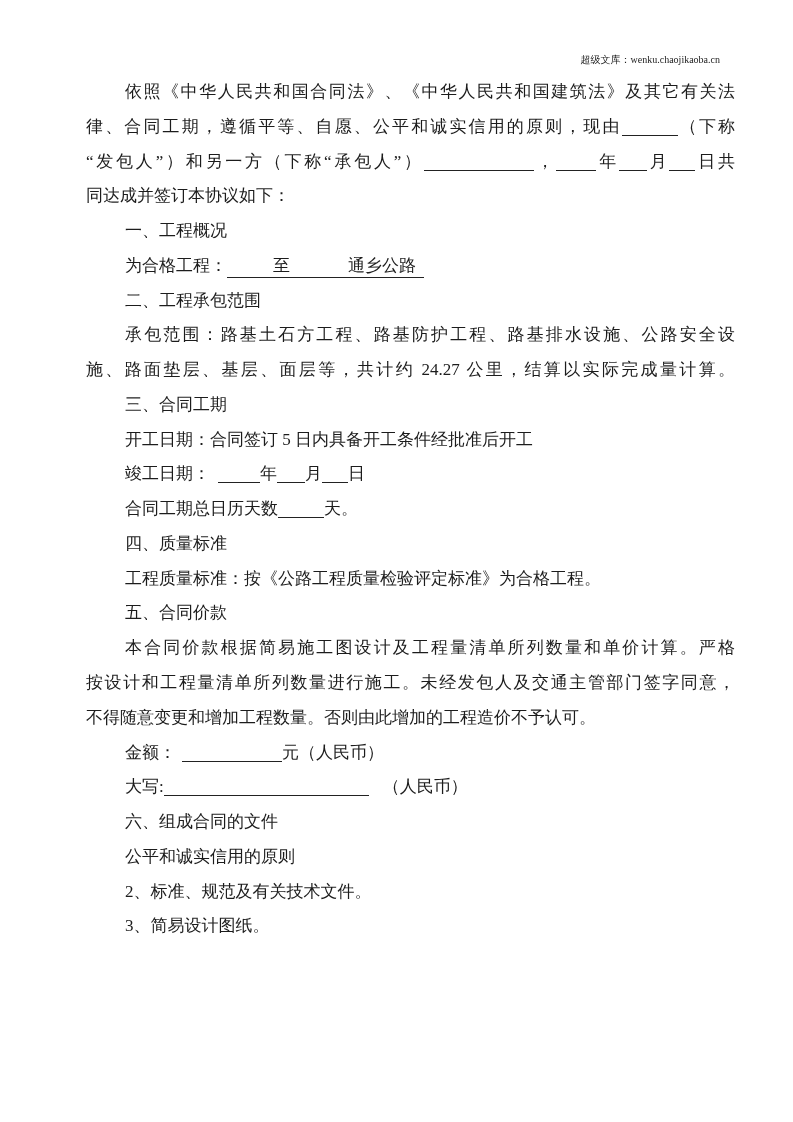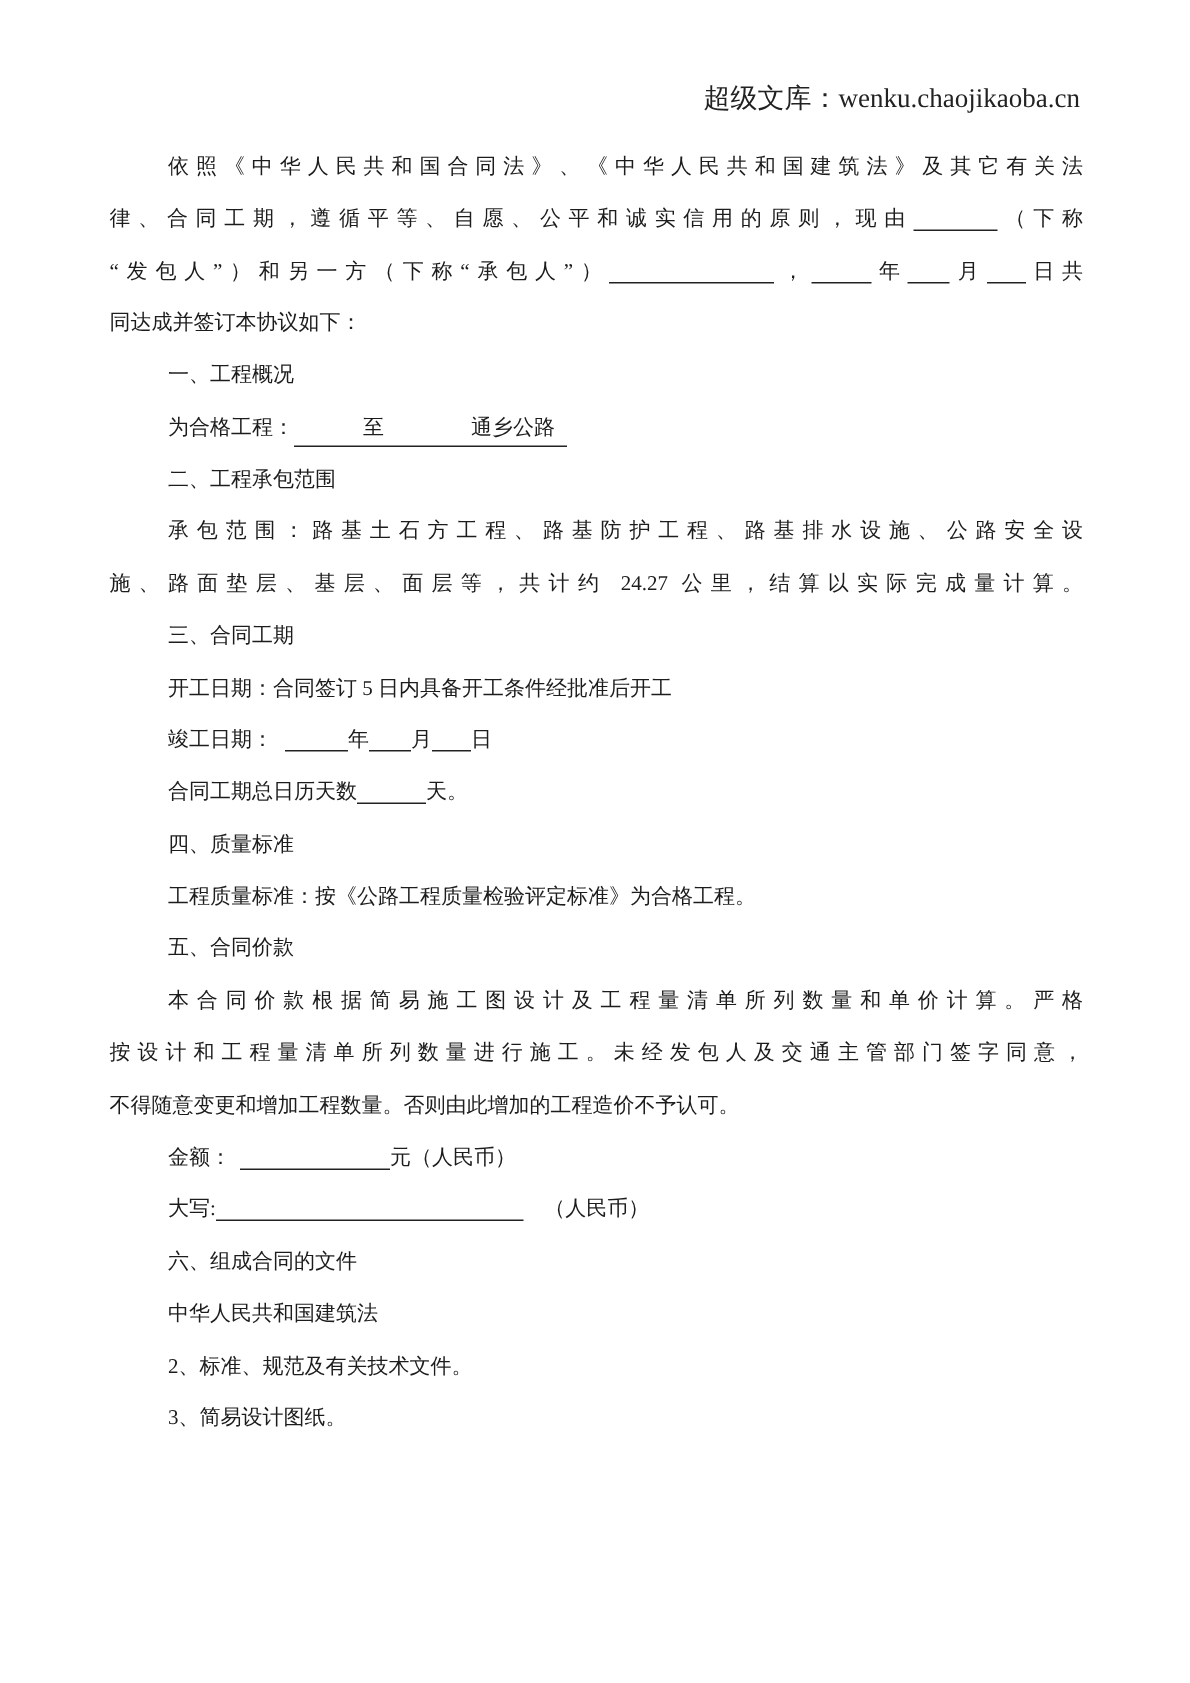--- a/index.html
+++ b/index.html
@@ -7,30 +7,29 @@
     width: 793px; height: 1122px;
     background: #ffffff;
     position: relative;
     font-family: "Liberation Serif", "DejaVu Serif", serif;
     color: #1c1c1c;
     overflow: hidden;
   }
   .wm {
     position: absolute;
     top: 53px; right: 73px;
-    font-size: 18px;
+    font-size: 10px;
     color: #222222;
     white-space: nowrap;
   }
   .content {
     position: absolute;
-    left: 73px; top: 75px;
+    left: 86px; top: 75px;
     width: 649px;
-    font-size: 14px;
-    margin-top: 20px;
+    font-size: 17px;
   }
   .line {
     height: 34.77px;
     line-height: 34.77px;
     white-space: nowrap;
   }
   .ind { padding-left: 39px; }
   .fill { text-align: justify; text-align-last: justify; }
   
   .blank {
@@ -102,18 +101,18 @@
   <div class="line ind fill">本合同价款根据简易施工图设计及工程量清单所列数量和单价计算。严格</div>
   <div class="line fill">按设计和工程量清单所列数量进行施工。未经发包人及交通主管部门签字同意，</div>
   <div class="line">不得随意变更和增加工程数量。否则由此增加的工程造价不予认可。</div>
 
   <div class="line ind"><span>金额：</span><span class="blank w100 gap6"></span><span>元（人民币）</span></div>
 
   <div class="line ind"><span>大写:</span><span class="blank w205"></span><span class="gap14">（人民币）</span></div>
 
   <div class="line ind">六、组成合同的文件</div>
 
-  <div class="line ind">中华人民共和国建筑法</div>
+  <div class="line ind">公平和诚实信用的原则</div>
 
   <div class="line ind">2、标准、规范及有关技术文件。</div>
   <div class="line ind">3、简易设计图纸。</div>
 
 </div>
 
 </body></html>

